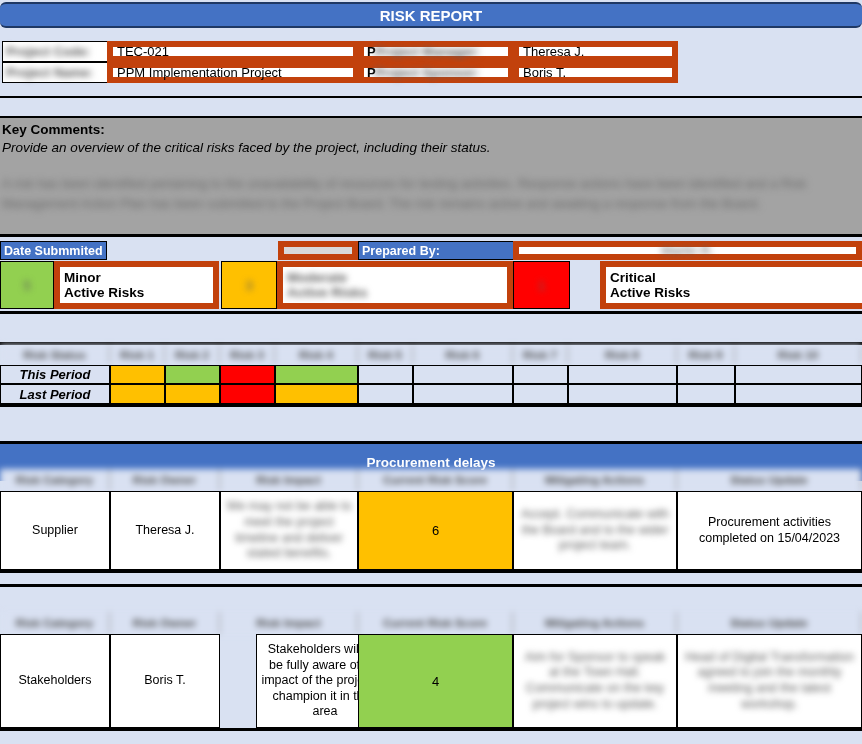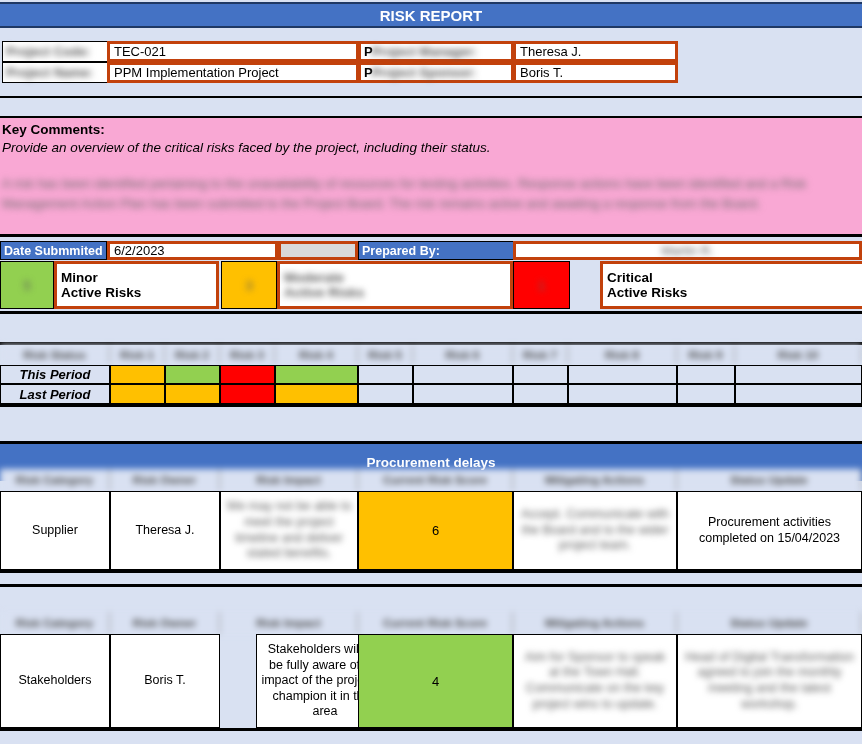--- a/index.html
+++ b/index.html
@@ -21,21 +21,21 @@
     font-weight: bold;
     display: flex;
     align-items: center;
   }
   .band.center { justify-content: center; }
   .band.left { padding-left: 3px; }
 
   .cell {
     position: absolute;
     background: #FFFFFF;
-    border: 3px solid #c2410c;
+    border: 6px solid #c2410c;
     display: flex;
     align-items: center;
     font-size: 13px;
     color: #000;
   }
   .cell.pad { padding-left: 4px; }
 
   .blur {
     filter: blur(3.4px);
     color: #5c5c5c;
@@ -89,21 +89,21 @@
     display:flex; align-items:center; justify-content:center;
     text-align:center; font-size:12.5px; line-height:1.25; padding:2px 4px;
   }
   .risk-score { position:absolute; border:1px solid #000; display:flex; align-items:center; justify-content:center; font-size:13px; }
 </style>
 </head>
 <body>
 
 <div class="page">
 
-  <div class="band center" style="left:0; top:2px; width:862px; height:26px; font-size:15px; border-top:2px solid #1F3864; border-bottom:2px solid #1F3864;">
+  <div class="band center" style="left:0; top:2px; width:862px; height:26px; font-size:15px; border-top:2px solid #1F3864; border-bottom:2px solid #1F3864;border-radius:6px;">
     <span>RISK REPORT</span>
   </div>
 
   <div class="lbl-blur" style="left:2px; top:41px; width:106px; height:21px;">
     <span class="blur">Project Code:</span>
   </div>
   <div class="cell pad" style="left:107px; top:41px; width:252px; height:21px;">
     <span>TEC-021</span>
   </div>
   <div class="cell" style="left:358px; top:41px; width:156px; height:21px; font-weight:bold; padding-left:3px;">
@@ -127,33 +127,30 @@
   <div class="cell pad" style="left:513px; top:62px; width:165px; height:21px;">
     <span>Boris T.</span>
   </div>
 
   <div class="hrule" style="left:0; top:96px; width:862px; height:2px;"></div>
   <div class="band left" style="left:0; top:99px; width:862px; height:17px; font-size:12.5px;margin-top:28px;">
     <span>Summary</span>
   </div>
   <div class="hrule" style="left:0; top:116px; width:862px; height:2px;"></div>
 
-  <div style="position:absolute; left:0; top:118px; width:862px; height:116px; background:#f9a8d4;">
+  <div style="position:absolute; left:0; top:118px; width:862px; height:116px; background:#a3a3a3;">
     <div class="kc-title" style="left:2px; top:4px;">Key Comments:</div>
     <div class="kc-italic" style="left:2px; top:22px;">Provide an overview of the critical risks faced by the project, including their status.</div>
     <div class="blur-strong" style="position:absolute; left:2px; top:56px; width:856px; font-size:13px; line-height:1.55;">A risk has been identified pertaining to the unavailability of resources for testing activities. Response actions have been identified and a Risk Management Action Plan has been submitted to the Project Board. The risk remains active and awaiting a response from the Board.</div>
   </div>
 
   <div class="hrule" style="left:0; top:234px; width:862px; height:3px;"></div>
 
   <div class="band left" style="left:0; top:241px; width:107px; height:19px; font-size:12.5px; border:1px solid #000;">
     <span>Date Submmited</span>
-  </div>
-  <div class="cell pad" style="left:107px; top:241px; width:171px; height:19px;">
-    <span>6/2/2023</span>
   </div>
   <div class="cell" style="left:278px; top:241px; width:80px; height:19px; background:#D9D9D9;">
     <span></span>
   </div>
   <div class="band left" style="left:358px; top:241px; width:156px; height:19px; font-size:12.5px; border:1px solid #000;">
     <span>Prepared By:</span>
   </div>
   <div class="cell" style="left:513px; top:241px; width:349px; height:19px; justify-content:center;">
     <span class="blur">Martin R.</span>
   </div>

